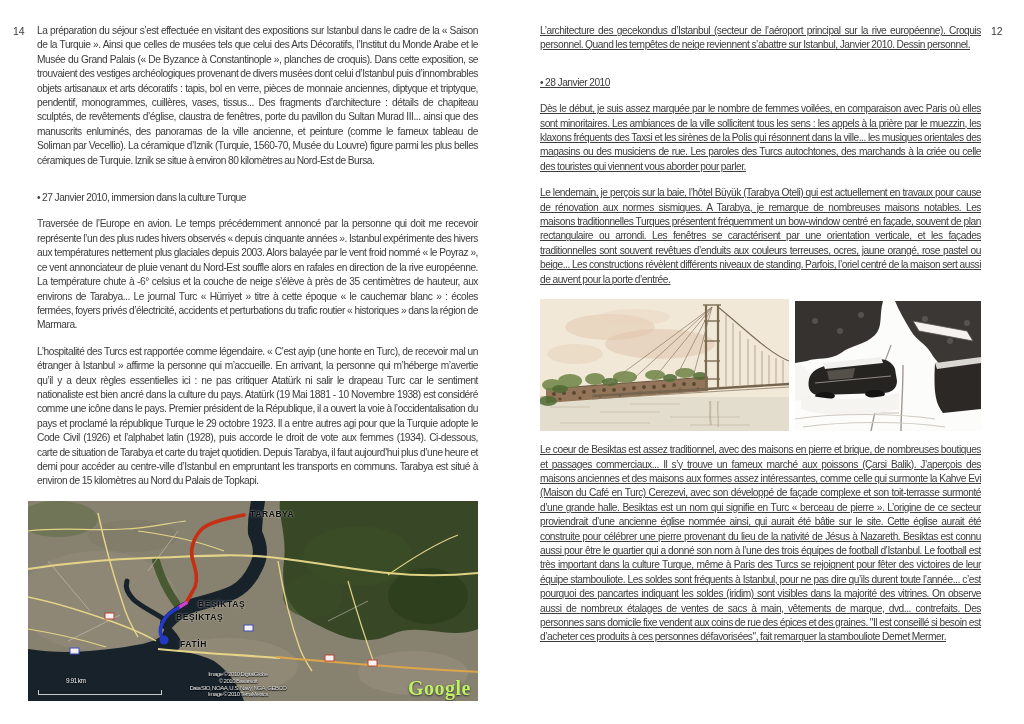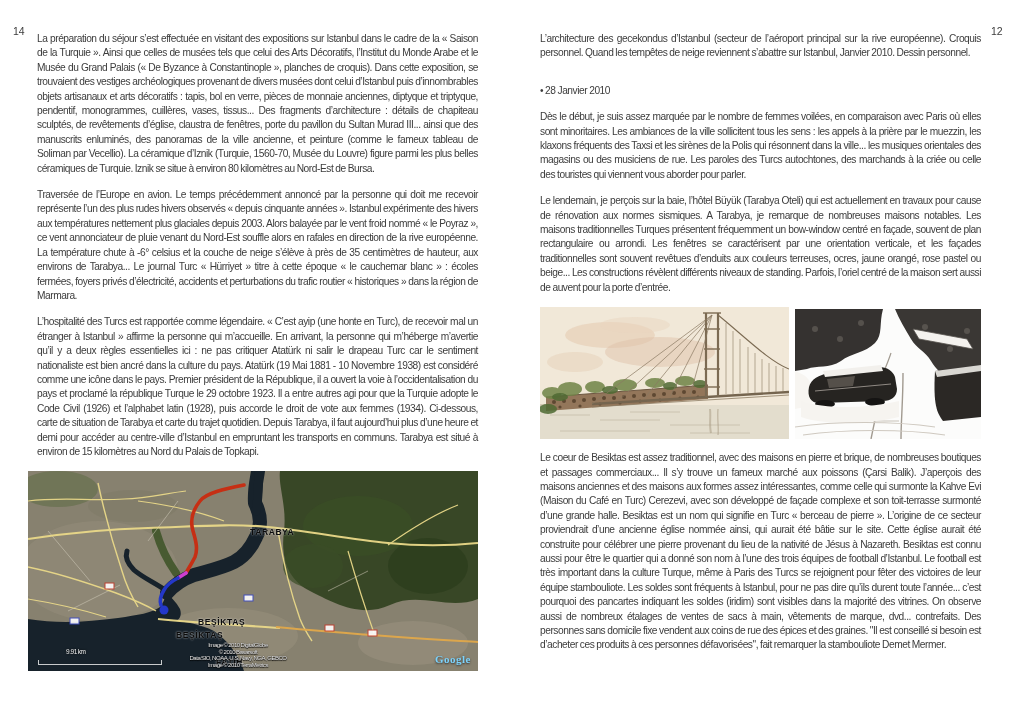--- a/index.html
+++ b/index.html
@@ -1,57 +1,58 @@
 <!DOCTYPE html>
 <html><head>
 <meta charset="utf-8">
 <style>
   html,body{margin:0;padding:0;}
   body{width:1024px;height:724px;background:#ffffff;font-family:"Liberation Sans",sans-serif;overflow:hidden;}
   .spread{position:relative;width:910px;height:724px;background:#ffffff;}
   .pagenum{position:absolute;top:25px;font-size:10.5px;color:#3c3c3c;}
   .pagenum.pn-left{left:13px;}
   .pagenum.pn-right{left:991px;}
-  .page{position:absolute;top:32px;width:441px;font-size:10.2px;line-height:14.4px;
+  .page{position:absolute;top:24px;width:441px;font-size:10.2px;line-height:14.4px;
         color:#3c3c3c;text-align:justify;letter-spacing:-0.45px;word-spacing:-0.4px;}
   .page-left{left:37px;}
-  .page-right{left:540px;}
+  .page-right{left:540px;text-decoration:underline;}
   .page p{margin:0 0 12px 0;}
   .page p.bullet{text-align:left;margin-top:23px;}
   
   .map{position:relative;width:450px;height:200px;margin:2px 0 0 -9px;background:#10161c;overflow:hidden;}
   .map svg{position:absolute;left:0;top:0;}
   .maplabel{position:absolute;font-size:8.5px;font-weight:bold;color:#0c0c0c;letter-spacing:0.6px;
-            white-space:nowrap;text-shadow:0 0 2px rgba(255,255,255,0.75);margin-top:48px;}
+            white-space:nowrap;text-shadow:0 0 2px rgba(255,255,255,0.75);}
   .lbl-tarabya{left:222px;top:6px;}
   .lbl-besiktas{left:170px;top:96px;}
   .lbl-kabatas{left:148px;top:109px;}
-  .lbl-fatih{left:152px;top:136px;padding-left:36px;}
+  .lbl-fatih{left:152px;top:136px;}
   .mapscale-text{position:absolute;left:38px;bottom:12px;color:#f2f2f2;font-size:6.5px;text-shadow:0 0 2px #000;}
   .mapscale-bar{position:absolute;left:10px;bottom:6px;width:122px;height:4px;
                 border-left:1px solid #e9e9e9;border-right:1px solid #e9e9e9;border-bottom:1px solid #e9e9e9;opacity:.85;}
   .mapattrib{position:absolute;left:120px;width:180px;bottom:3px;text-align:center;color:#ececec;
              font-size:6px;line-height:6.6px;text-shadow:0 0 1px #000,0 1px 1px #000;}
   .google-logo{position:absolute;right:7px;bottom:5px;font-family:"Liberation Serif",serif;
-               font-size:11px;font-weight:bold;color:#7dd3fc;letter-spacing:0.5px;
+               font-size:20px;font-weight:bold;color:#bef264;letter-spacing:0.5px;
                text-shadow:0 1px 2px rgba(40,40,40,0.9);}
   
   .figures{display:flex;justify-content:space-between;align-items:flex-start;margin:8px 0 12px 0;height:132px;}
   .fig{display:block;}
 </style>
 </head>
 <body>
 
 <div class="spread">
 
   <div class="pagenum pn-left">14</div>
   <div class="pagenum pn-right">12</div>
 
   <div class="page page-left">
     <p>La préparation du séjour s’est effectuée en visitant des expositions sur Istanbul dans le cadre de la « Saison de la Turquie ». Ainsi que celles de musées tels que celui des Arts Décoratifs, l’Institut du Monde Arabe et le Musée du Grand Palais (« De Byzance à Constantinople », planches de croquis). Dans cette exposition, se trouvaient des vestiges archéologiques provenant de divers musées dont celui d’Istanbul puis d’innombrables objets artisanaux et arts décoratifs : tapis, bol en verre, pièces de monnaie anciennes, diptyque et triptyque, pendentif, monogrammes, cuillères, vases, tissus... Des fragments d’architecture : détails de chapiteau sculptés, de revêtements d’église, claustra de fenêtres, porte du pavillon du Sultan Murad III... ainsi que des manuscrits enluminés, des panoramas de la ville ancienne, et peinture (comme le fameux tableau de Soliman par Vecellio). La céramique d’Iznik (Turquie, 1560-70, Musée du Louvre) figure parmi les plus belles céramiques de Turquie. Iznik se situe à environ 80 kilomètres au Nord-Est de Bursa.</p>
+    <p class="bullet">• 27 Janvier 2010, immersion dans la culture Turque</p>
     <p>Traversée de l’Europe en avion. Le temps précédemment annoncé par la personne qui doit me recevoir représente l’un des plus rudes hivers observés « depuis cinquante années ». Istanbul expérimente des hivers aux températures nettement plus glaciales depuis 2003. Alors balayée par le vent froid nommé « le Poyraz », ce vent annonciateur de pluie venant du Nord-Est souffle alors en rafales en direction de la rive européenne. La température chute à -6° celsius et la couche de neige s’élève à près de 35 centimètres de hauteur, aux environs de Tarabya... Le journal Turc « Hürriyet » titre à cette époque « le cauchemar blanc » : écoles fermées, foyers privés d’électricité, accidents et perturbations du trafic routier « historiques » dans la région de Marmara.</p>
     <p>L’hospitalité des Turcs est rapportée comme légendaire. « C’est ayip (une honte en Turc), de recevoir mal un étranger à Istanbul » affirme la personne qui m’accueille. En arrivant, la personne qui m’héberge m’avertie qu’il y a deux règles essentielles ici : ne pas critiquer Atatürk ni salir le drapeau Turc car le sentiment nationaliste est bien ancré dans la culture du pays. Atatürk (19 Mai 1881 - 10 Novembre 1938) est considéré comme une icône dans le pays. Premier président de la République, il a ouvert la voie à l’occidentalisation du pays et proclamé la république Turque le 29 octobre 1923. Il a entre autres agi pour que la Turquie adopte le Code Civil (1926) et l’alphabet latin (1928), puis accorde le droit de vote aux femmes (1934). Ci-dessous, carte de situation de Tarabya et carte du trajet quotidien. Depuis Tarabya, il faut aujourd’hui plus d’une heure et demi pour accéder au centre-ville d’Istanbul en empruntant les transports en communs. Tarabya est situé à environ de 15 kilomètres au Nord du Palais de Topkapi.</p>
 
     <div class="map">
       <svg width="450" height="200" viewBox="0 0 450 200">
 
         <rect x="0" y="0" width="450" height="200" fill="#87816f"></rect>
         <ellipse cx="70" cy="100" rx="80" ry="50" fill="#948c7a" opacity="0.55"></ellipse>
         <ellipse cx="200" cy="165" rx="70" ry="28" fill="#9a917d" opacity="0.5"></ellipse>
         <ellipse cx="385" cy="172" rx="55" ry="22" fill="#9a927f" opacity="0.55"></ellipse>

